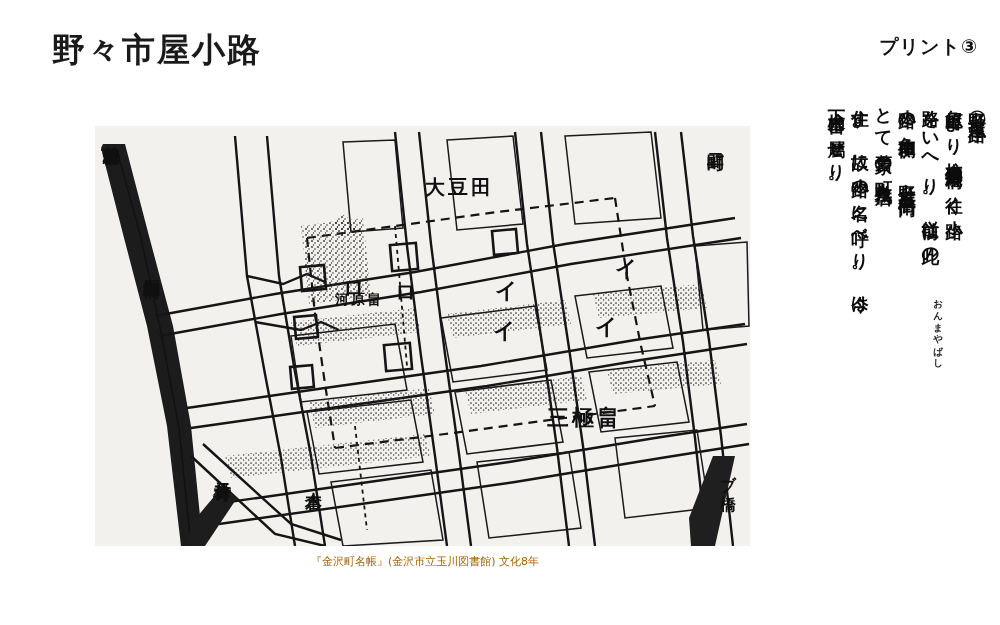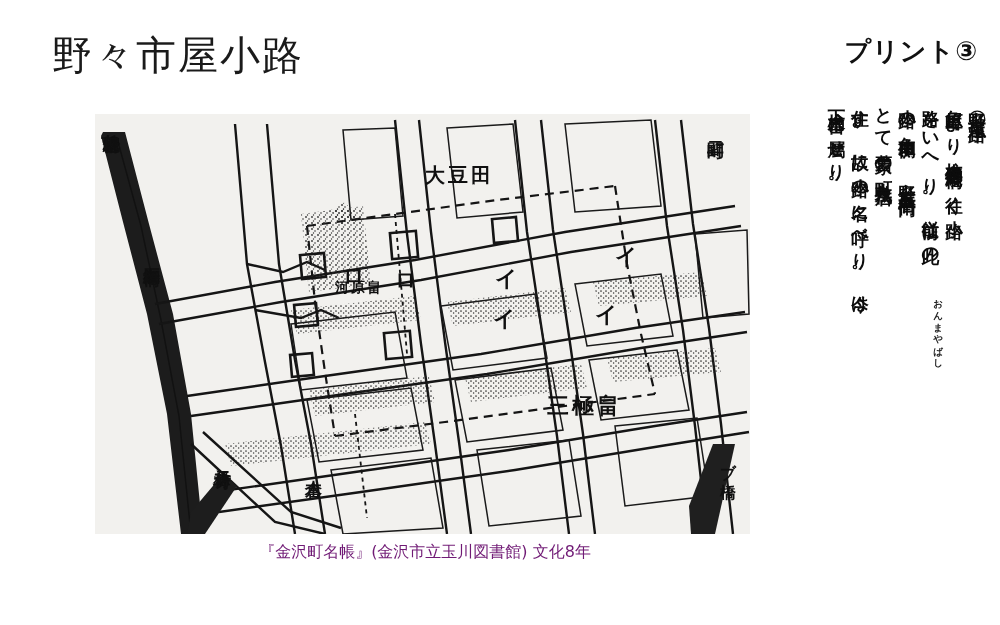--- a/index.html
+++ b/index.html
@@ -19,42 +19,42 @@
   #header {
     position: absolute;
     left: 0; top: 0;
     width: 1000px;
     height: 90px;
   }
   #page-title {
     position: absolute;
     left: 52px;
     top: 28px;
-    font-size: 40px;
-    font-weight: 400;
+    font-size: 33px;
+    font-weight: 700;
     letter-spacing: 2px;
     color: #1a1a1a;
     white-space: nowrap;
   }
   #print-label {
     position: absolute;
     right: 22px;
     top: 34px;
-    font-size: 26px;
+    font-size: 19px;
     font-weight: 700;
     color: #111111;
     letter-spacing: 1px;
     white-space: nowrap;
   }
 
   
   #figure {
     position: absolute;
     left: 95px;
-    top: 114px;
+    top: 126px;
     width: 589px;
     height: 420px;
     border-radius: 30px;
   }
   #map-frame {
     position: absolute;
     left: 0; top: 0;
     width: 655px;
     height: 420px;
     background: #f2f1ee;
@@ -66,22 +66,22 @@
     width: 655px;
     height: 420px;
     display: block;
   }
   #figure-caption {
     position: absolute;
     left: -40px;
     top: 428px;
     width: 740px;
     text-align: center;
-    font-size: 16px;
-    color: #701a75;
+    font-size: 11px;
+    color: #a16207;
     white-space: nowrap;
   }
 
   
   #annotation {
     position: absolute;
     right: 14px;
     top: 96px;
     height: 440px;
     display: flex;

